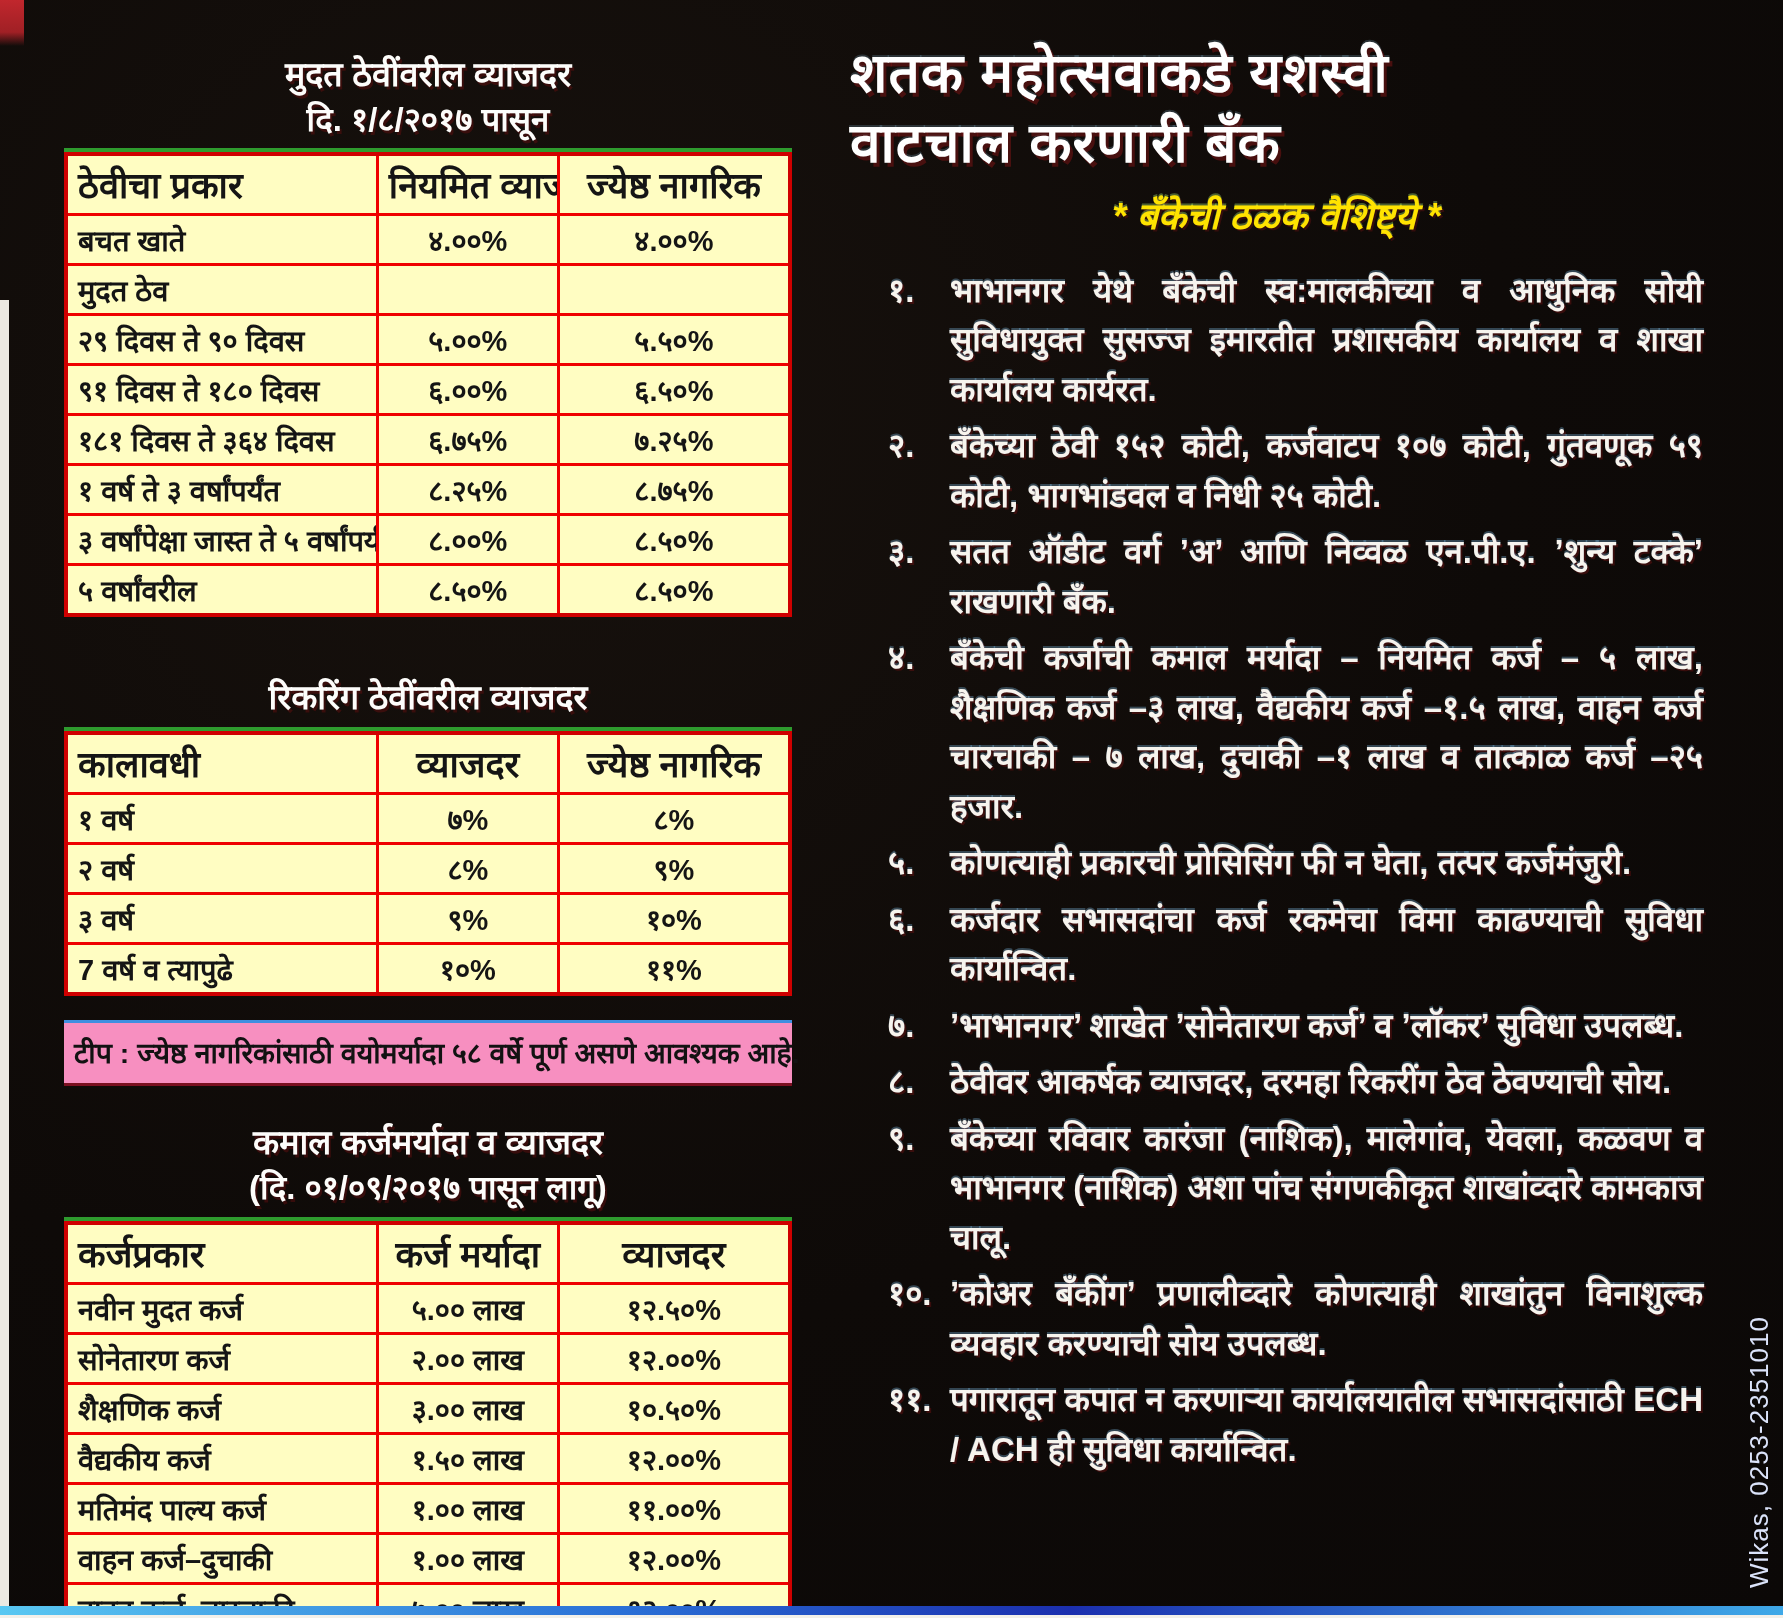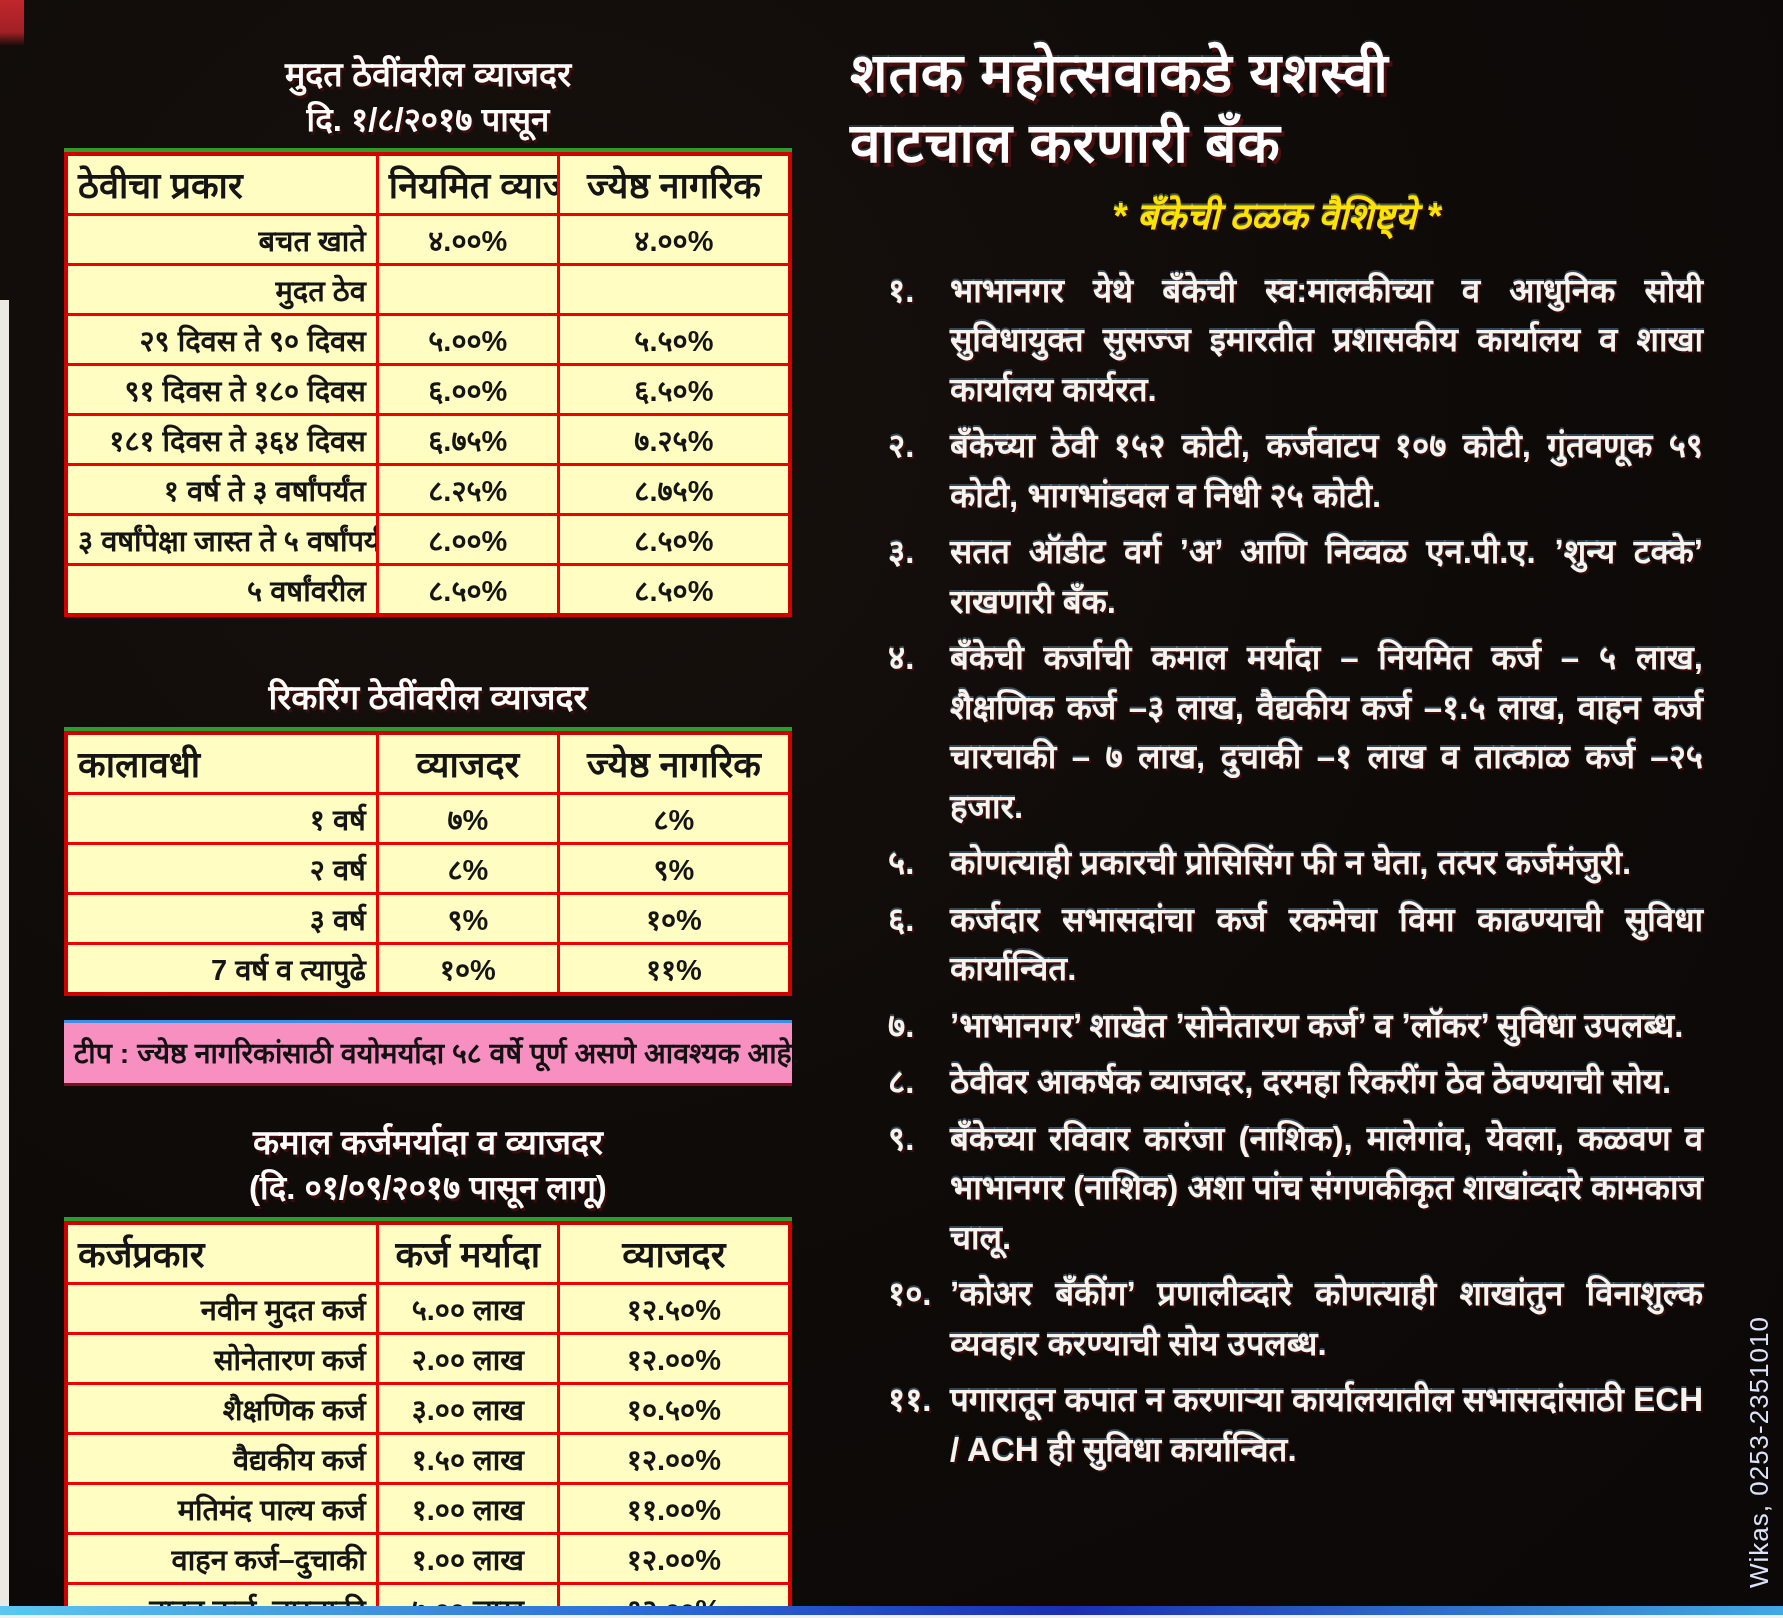--- a/index.html
+++ b/index.html
@@ -36,21 +36,21 @@
   }
   table.rates th, table.rates td{
     border:3px solid #ef0000;
     padding:4px 10px;height:38px;
     font-size:29px;font-weight:bold;color:#151515;
     white-space:nowrap;overflow:hidden;
   }
   table.rates th{text-align:left;font-size:36px;}
   table.rates th:nth-child(2), table.rates th:nth-child(3){text-align:center;}
   table.rates td{text-align:center;}
-  table.rates td:first-child{text-align:right;}
+  table.rates td:first-child{text-align:left;}
   col.c1{width:43%;} col.c2{width:25%;} col.c3{width:32%;}
 
   .gap1{height:58px;} .gap2{height:20px;} .gap3{height:34px;}
   .note-strip{
     margin-top:4px;
     background:#f78fc0;
     border-top:3px solid #3f8fe0;border-bottom:3px solid #7a1020;
     color:#121212;font-weight:bold;font-size:28.5px;
     padding:10px 8px 12px 10px;text-align:right;white-space:nowrap;
   }

